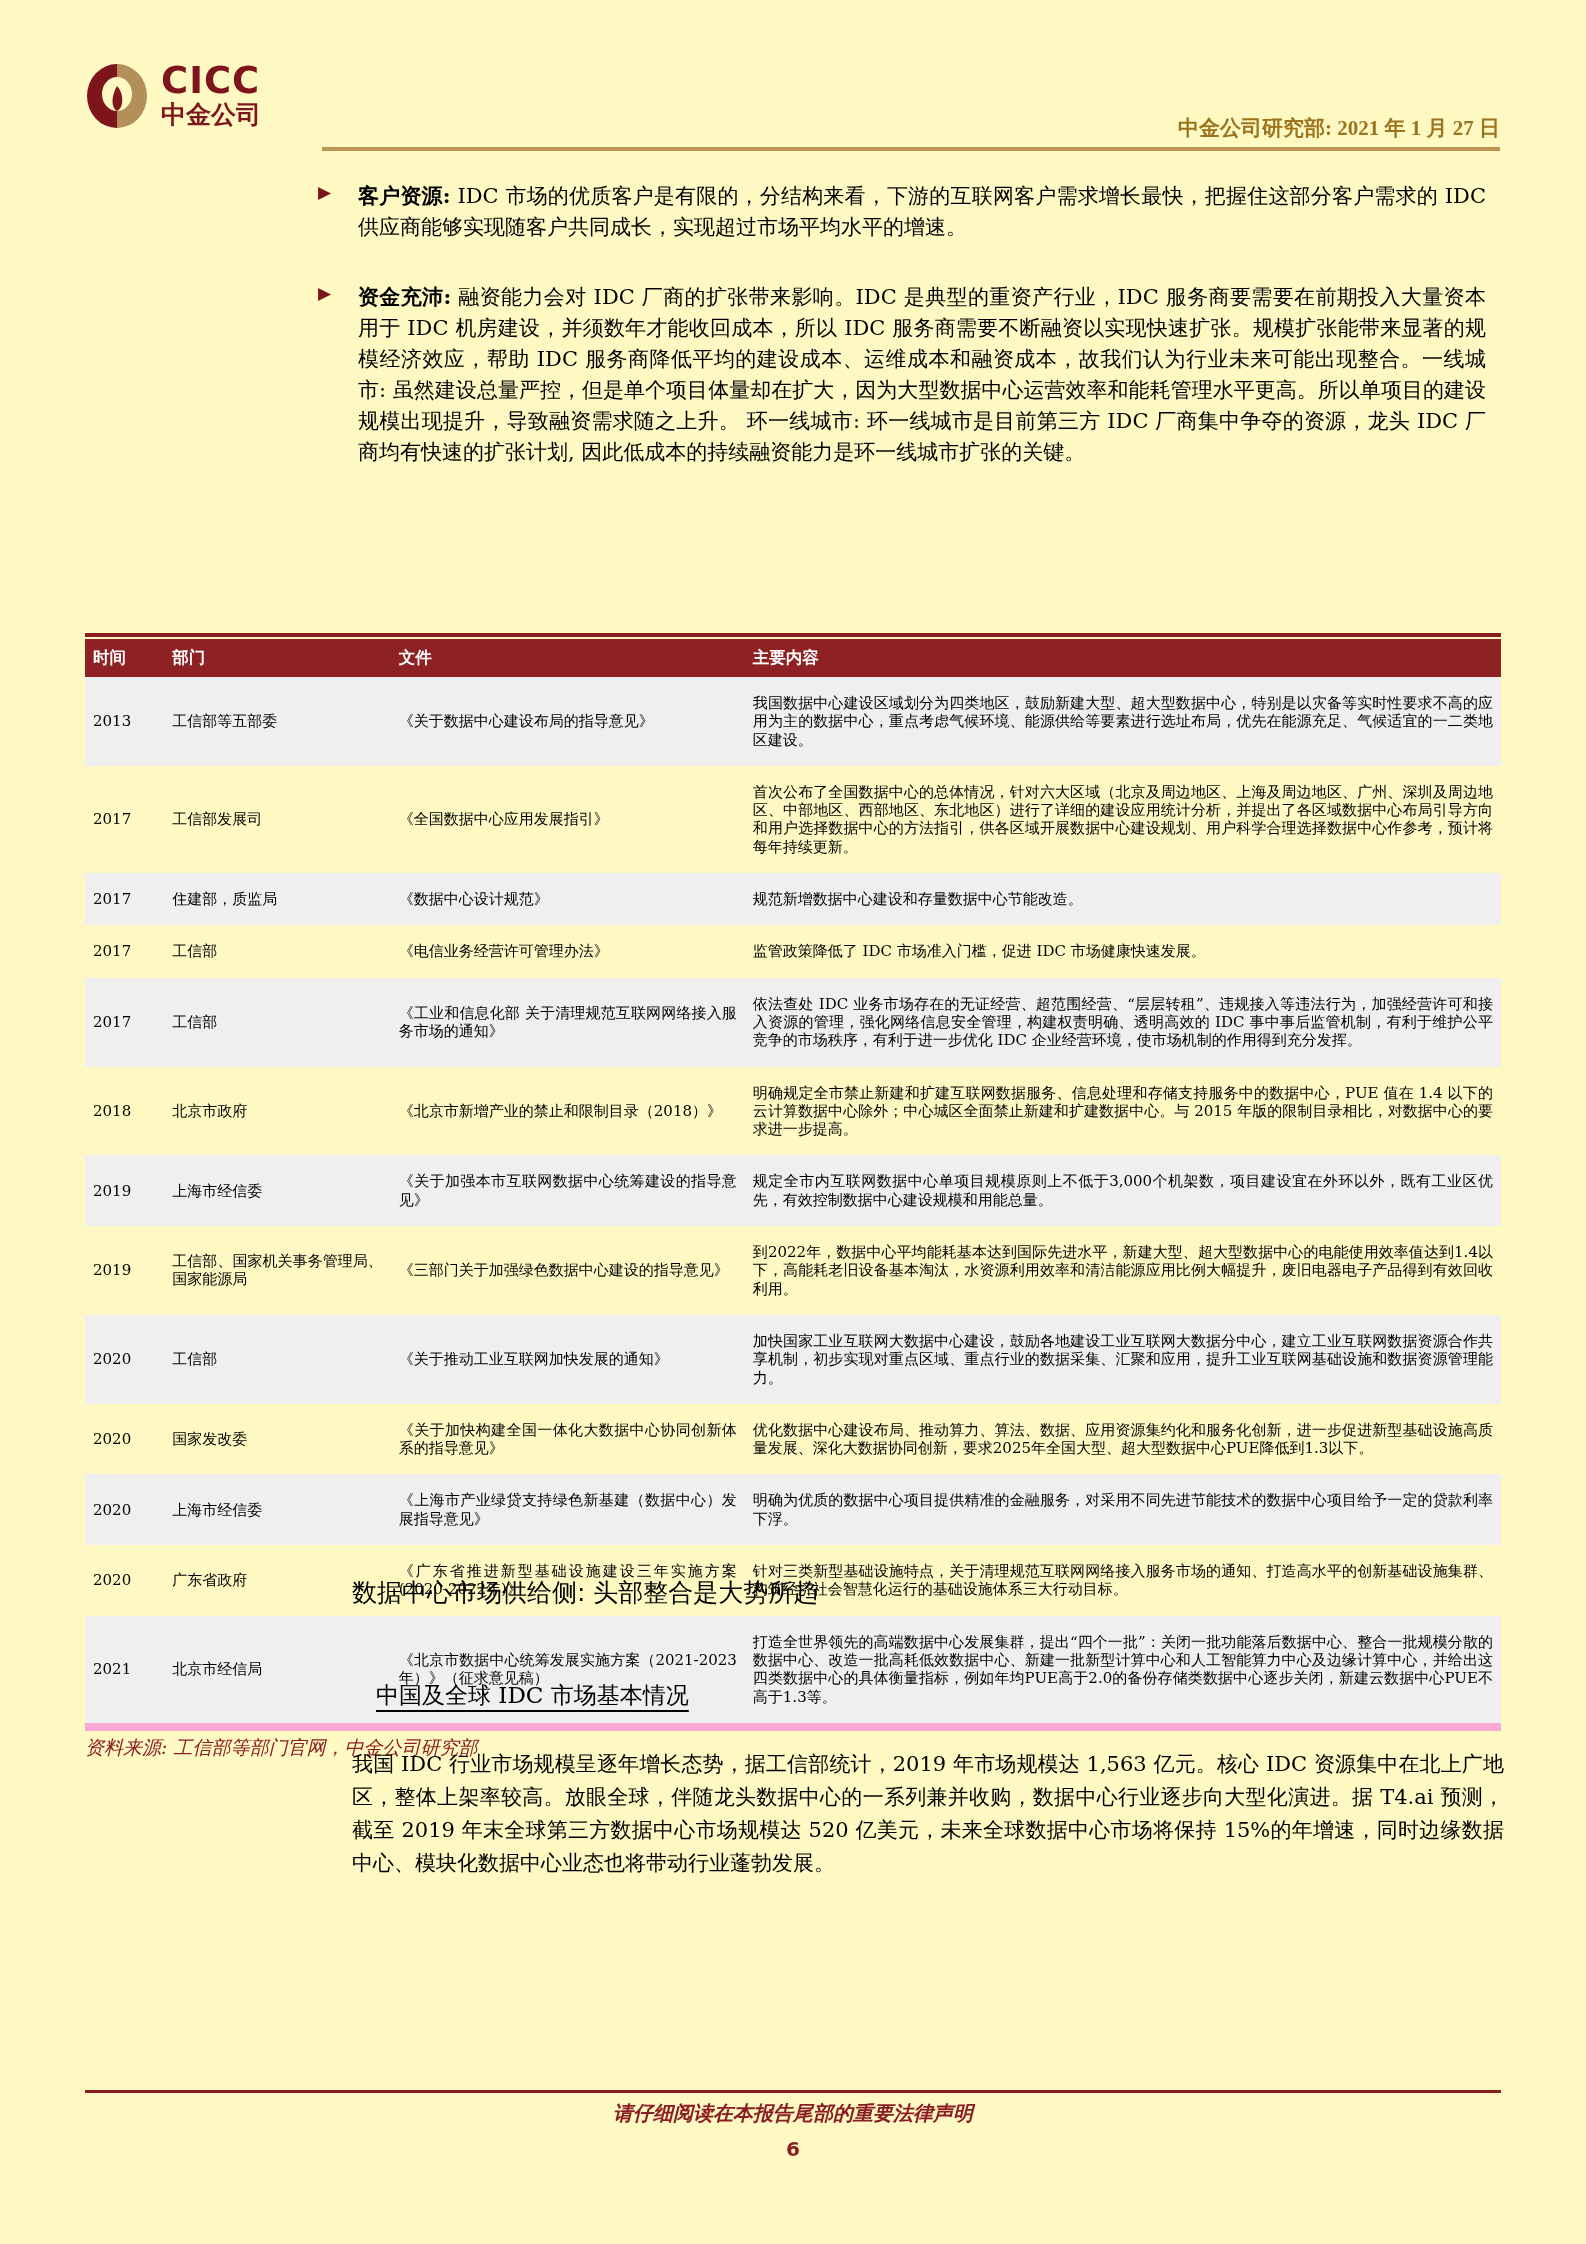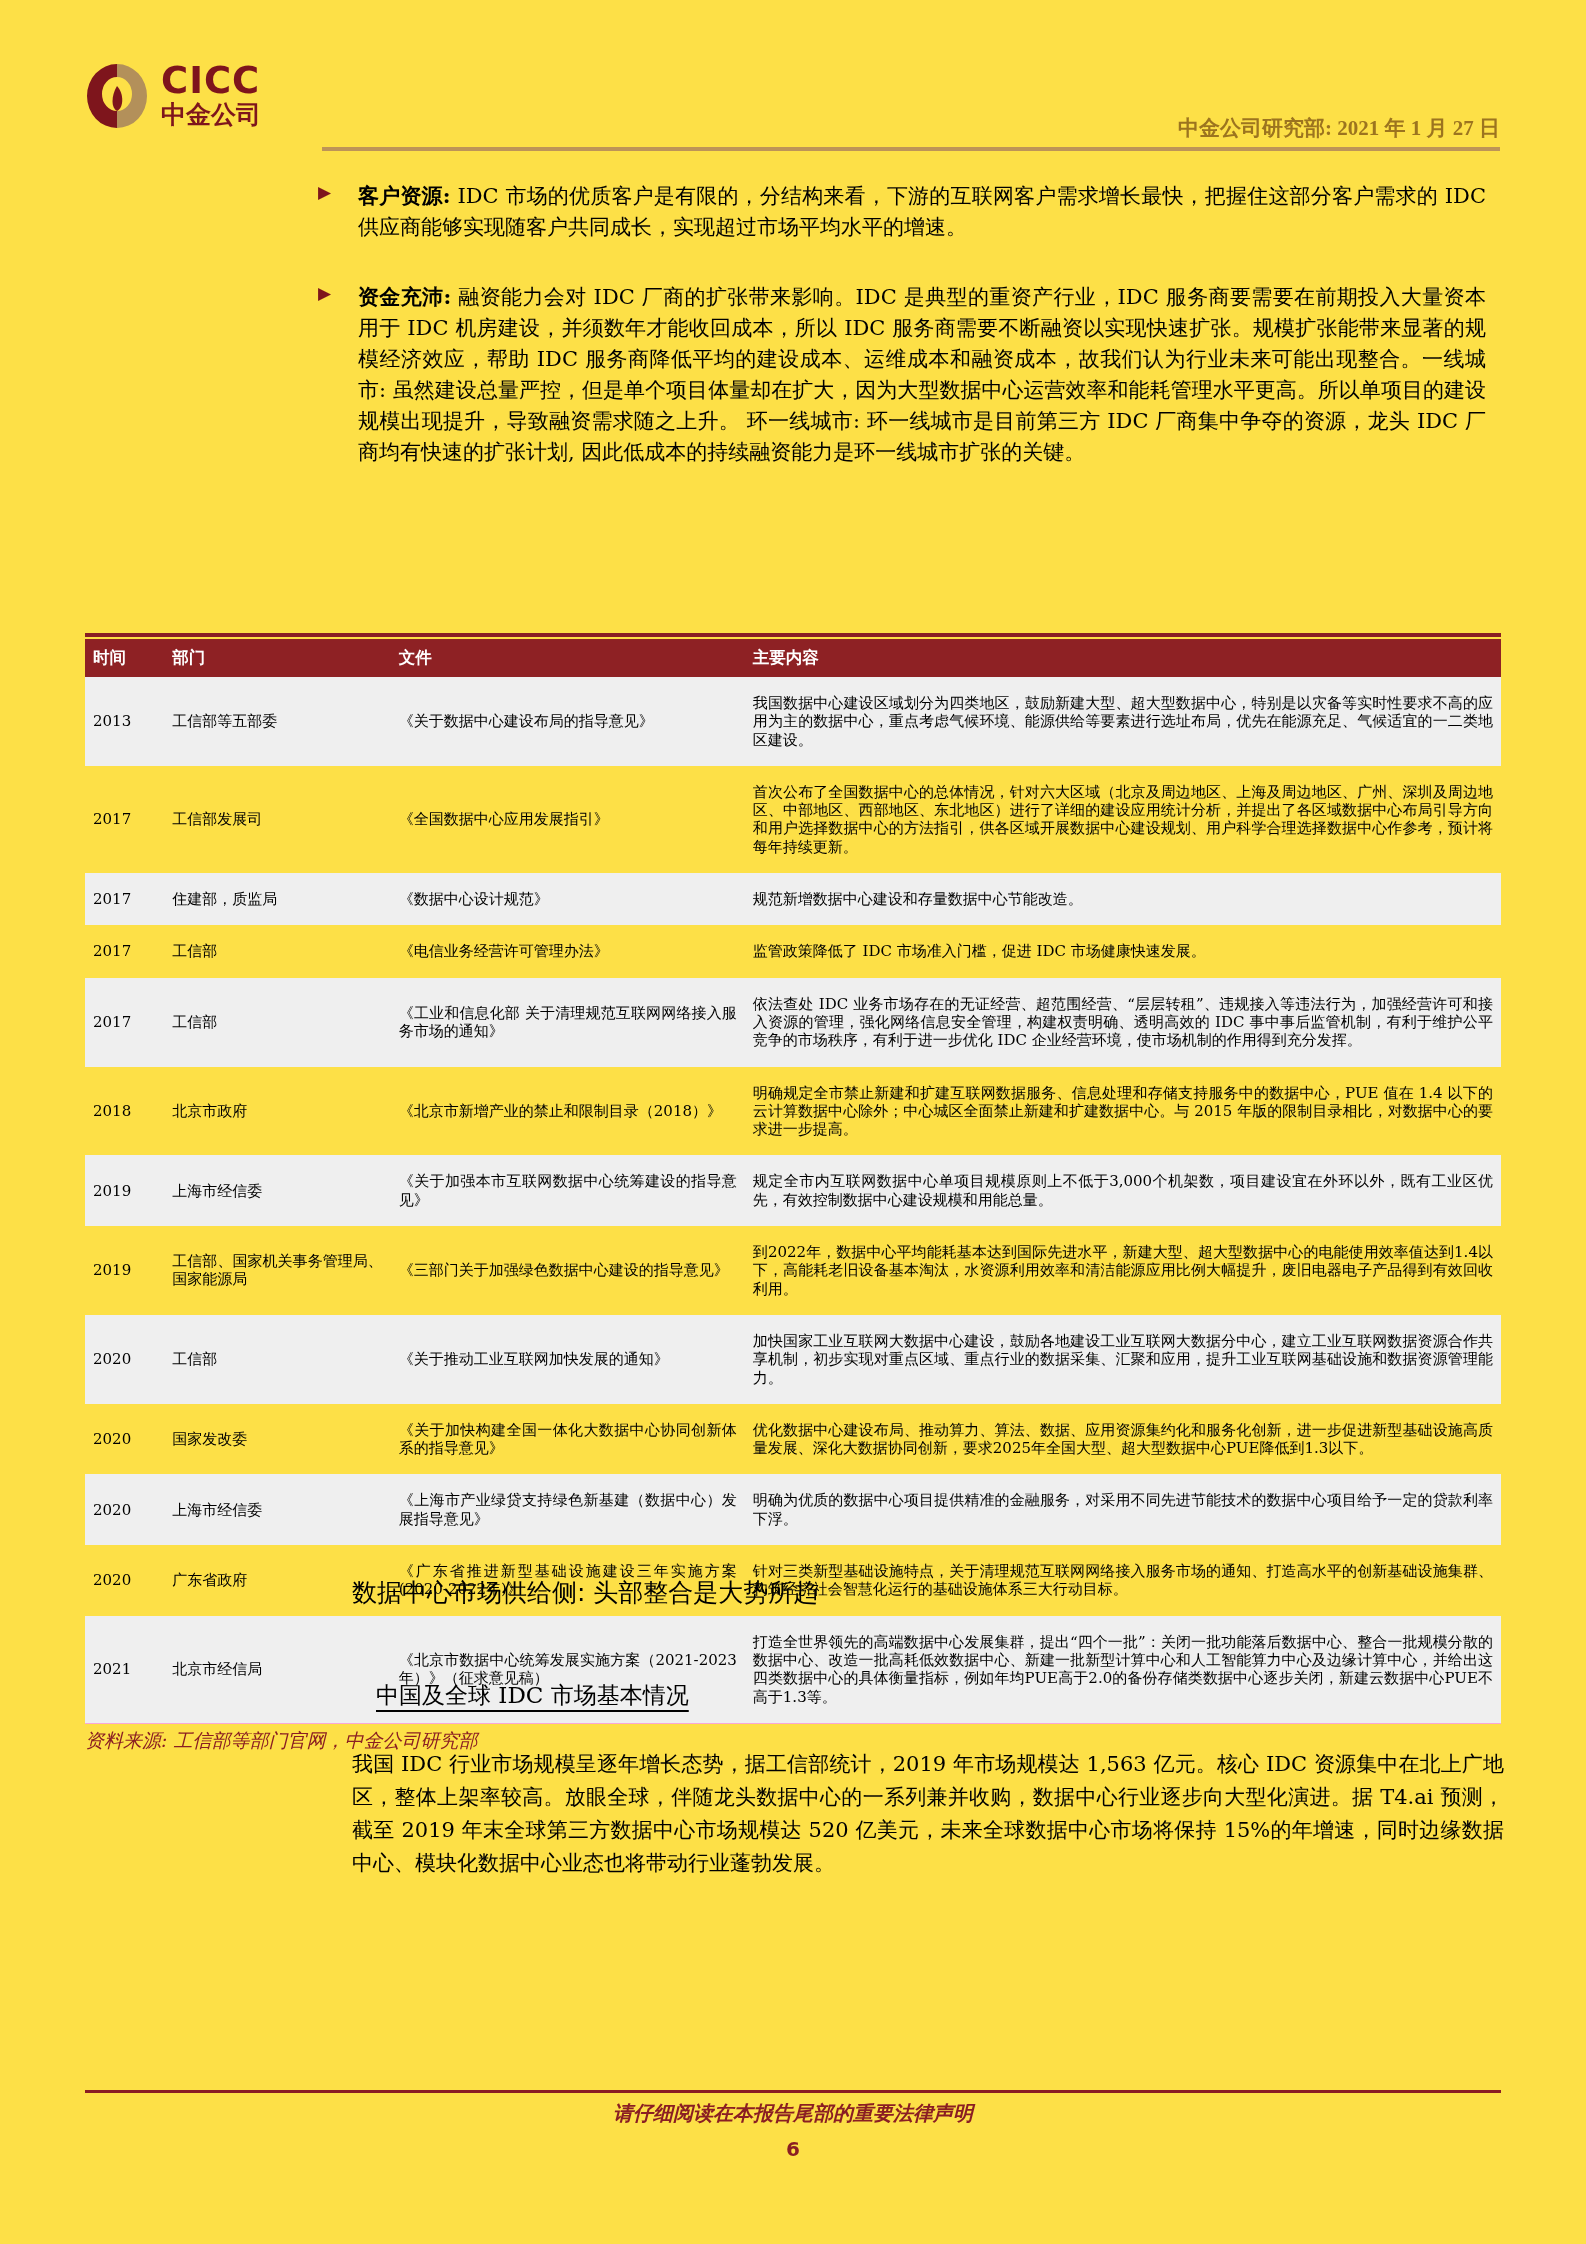--- a/index.html
+++ b/index.html
@@ -1,17 +1,17 @@
 <!DOCTYPE html>
 <html><head>
 <meta charset="utf-8">
 <style>
   html,body {margin:0; padding:0; background:#ffffff;}
   .page {
-    position:relative; width:1586px; height:2244px; background:#fde047;
+    position:relative; width:1586px; height:2244px; background:#fef9c3;
     font-family:"DejaVu Sans", sans-serif; color:#000; overflow:hidden;
   }
 
   
   .logo {position:absolute; left:85px; top:62px; display:flex; gap:12px; align-items:flex-start;}
   .logo-texts {display:flex; flex-direction:column;}
   .logo-cicc {font-size:37px; font-weight:bold; color:#7e151c; line-height:1.05; letter-spacing:1px;}
   .logo-cn {font-size:25px; font-weight:bold; color:#7e151c; line-height:1.15;}
   .date-line {
     position:absolute; top:114px; right:86px; color:#9c741f;
@@ -28,21 +28,21 @@
   .bullet-marker {color:#7e151c; font-size:17px; flex:0 0 40px; padding-top:4px; line-height:1;}
   .bullet-label {font-weight:bold;}
 
   
   .figure {position:absolute; left:85px; top:633px; width:1416px;}
   .figure-title {
     color:#8a1e23; font-style:italic; font-weight:bold; font-size:22px;
     font-family:"DejaVu Serif", serif; margin-bottom:9px;
   }
   .figure-rule {height:4px; background:#8a1e23; margin-bottom:2px;}
-  table.policy {width:100%; border-collapse:collapse; border-bottom:1px solid #f9a8d4;}
+  table.policy {width:100%; border-collapse:collapse; border-bottom:8px solid #f9a8d4;}
   table.policy th {
     background:#8e2124; color:#fff; text-align:left; font-size:16.5px;
     padding:8px 8px; font-weight:bold; font-family:"DejaVu Serif", serif;
   }
   table.policy td {
     font-size:15px; line-height:1.22; padding:17px 8px; vertical-align:middle;
     font-family:"DejaVu Serif", serif; text-align:justify;
   }
   table.policy td.yr {text-align:left;}
   table.policy tbody tr:nth-child(odd) td {background:#efefef;}

